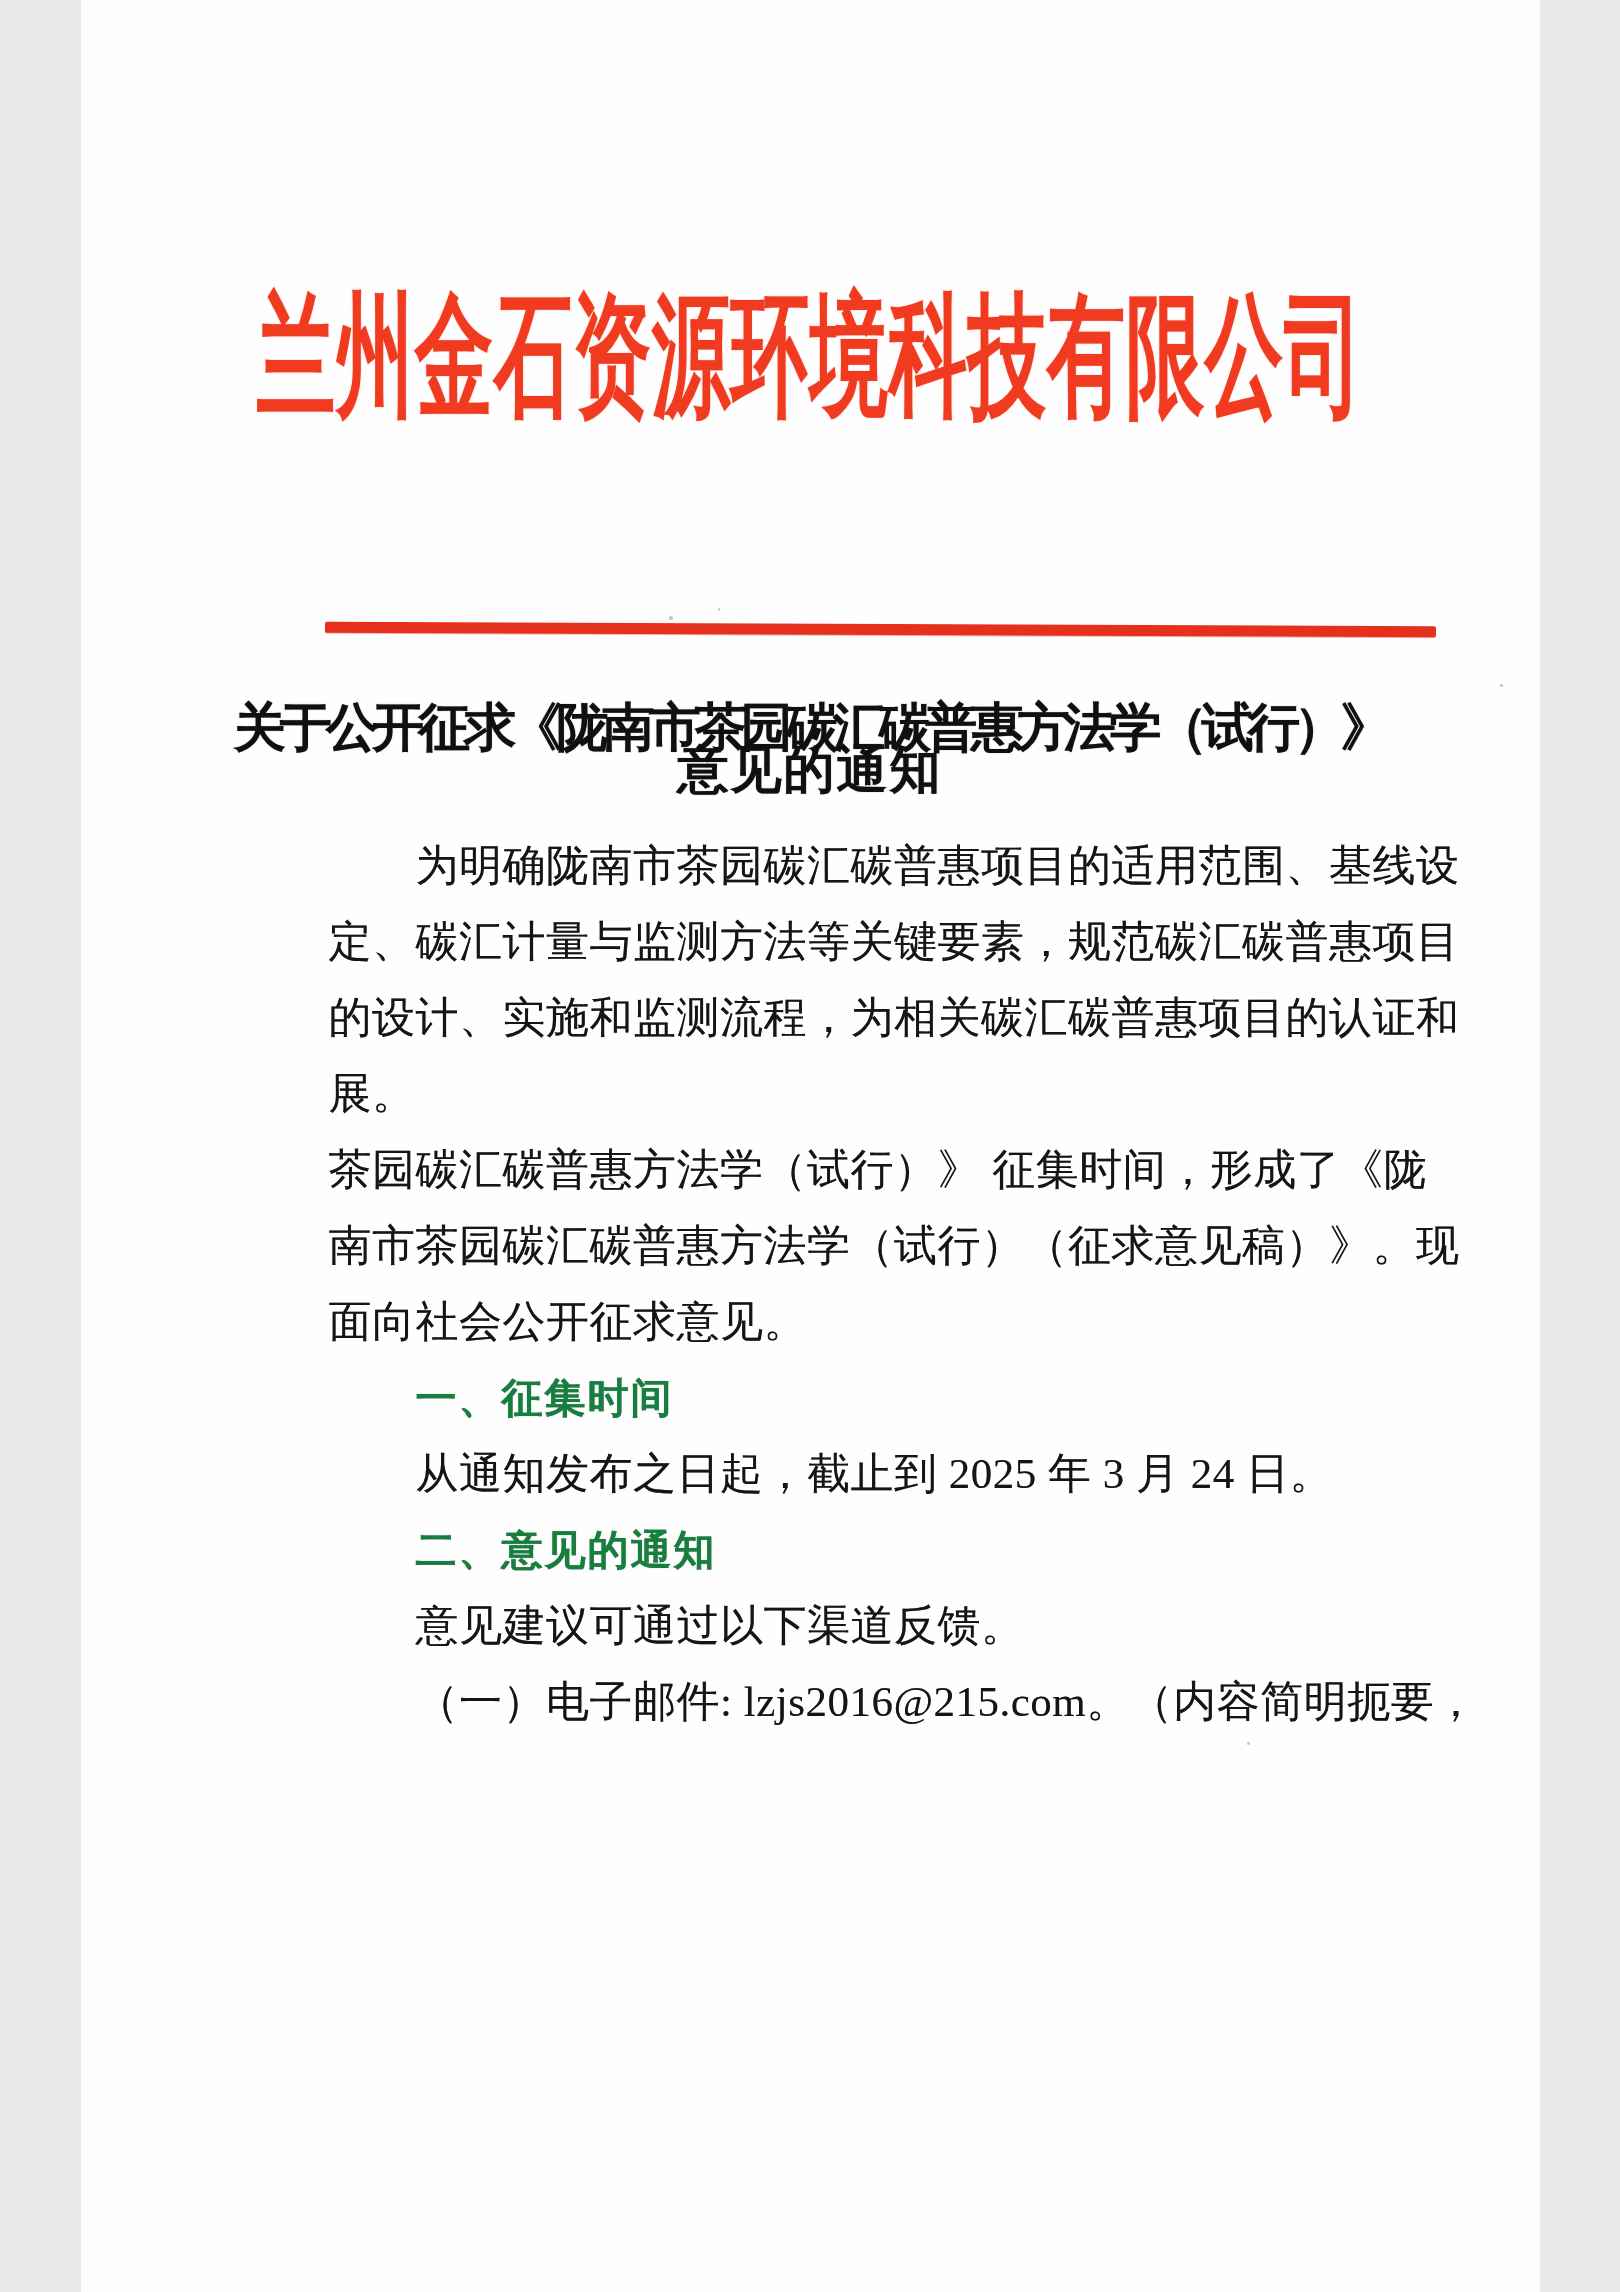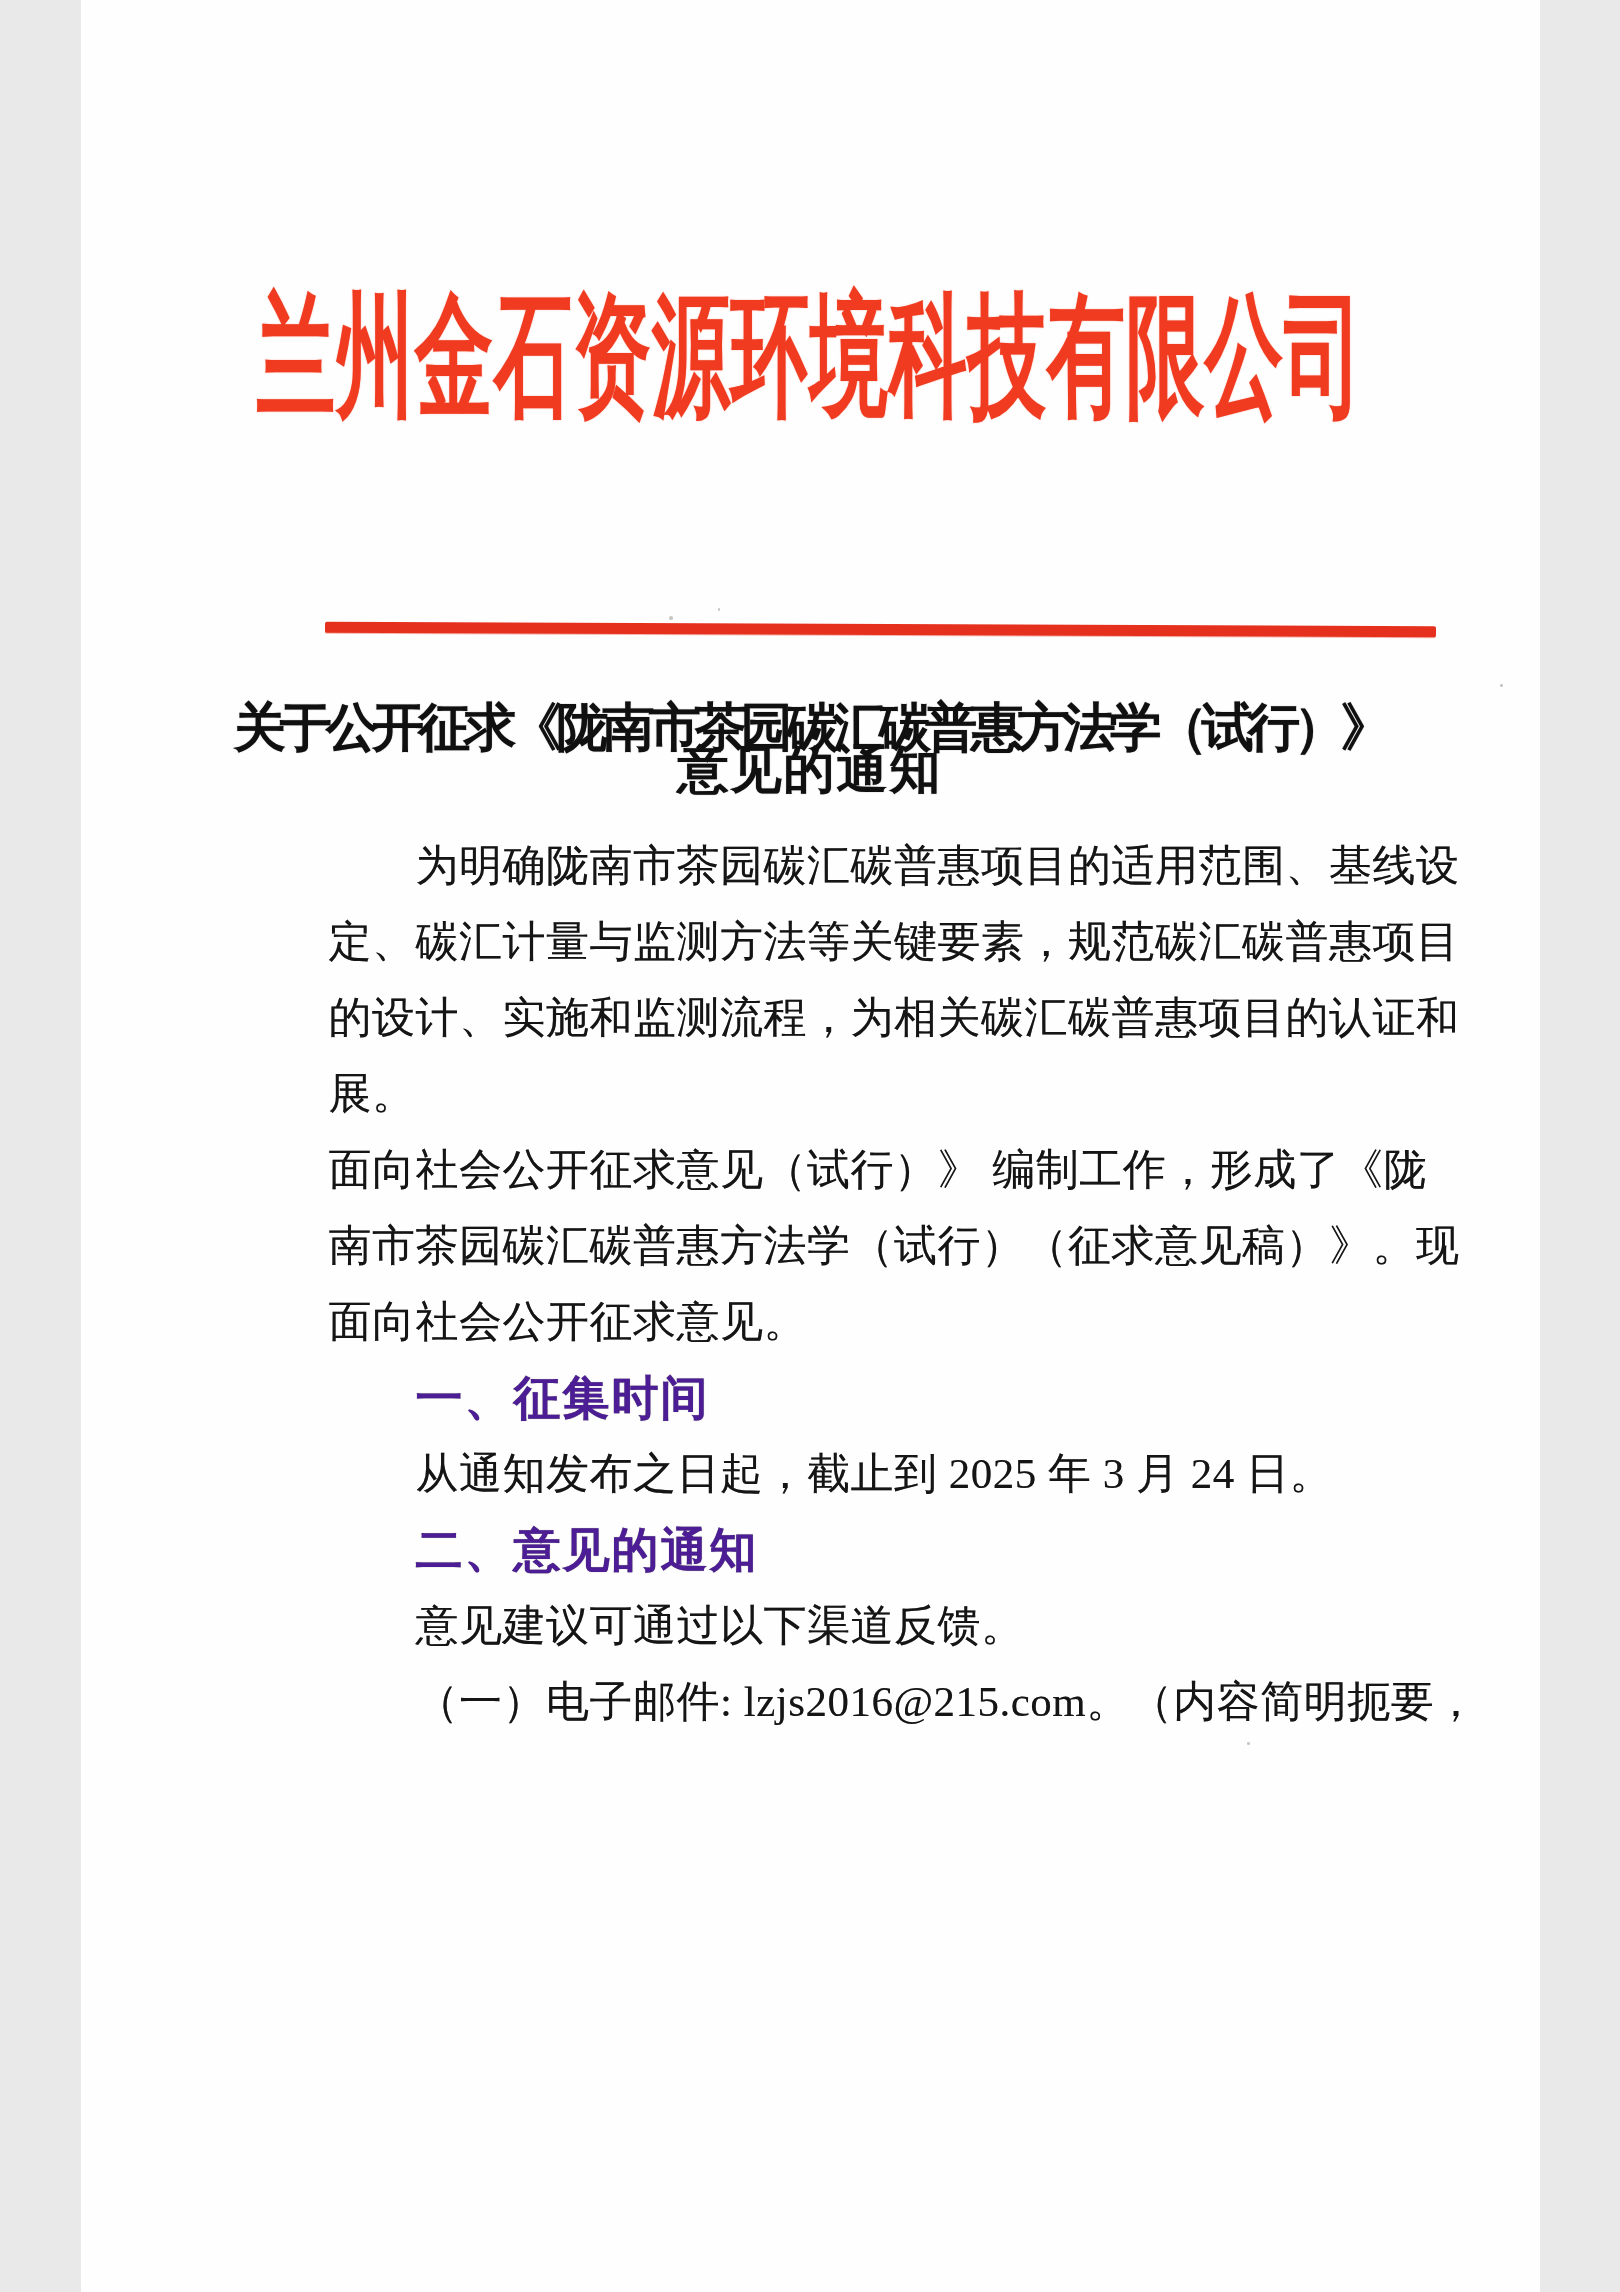--- a/index.html
+++ b/index.html
@@ -93,23 +93,23 @@
     color: #151515;
     white-space: nowrap;
     text-shadow: 0 0 0.6px rgba(0,0,0,0.45);
   }
   .line.indent {
     padding-left: 87px;
   }
   .line.heading {
     font-family: "Liberation Sans", sans-serif;
     font-weight: 700;
-    font-size: 47px;
+    font-size: 41px;
     letter-spacing: 2px;
-    color: #4c1d95;
+    color: #15803d;
     text-shadow: 0 0 0.8px rgba(0,0,0,0.6);
   }
 
   
   .speck {
     position: absolute;
     background: #c9c6c2;
     border-radius: 50%;
   }
   .speck.s1 { left: 588px; top: 616px; width: 4.9px;  height: 3.9px; }
@@ -131,21 +131,21 @@
 
   <div class="title-line title-line-1">关于公开征求《陇南市茶园碳汇碳普惠方法学（试行）》</div>
 
   <div class="title-line title-line-2">意见的通知</div>
 
   <div class="body-block">
       <div class="line indent">为明确陇南市茶园碳汇碳普惠项目的适用范围、基线设</div>
       <div class="line">定、碳汇计量与监测方法等关键要素，规范碳汇碳普惠项目</div>
       <div class="line">的设计、实施和监测流程，为相关碳汇碳普惠项目的认证和</div>
       <div class="line">展。</div>
-      <div class="line">面向社会公开征求意见（试行）》 编制工作，形成了《陇</div>
+      <div class="line">茶园碳汇碳普惠方法学（试行）》 征集时间，形成了《陇</div>
       <div class="line">南市茶园碳汇碳普惠方法学（试行）（征求意见稿）》。现</div>
       <div class="line">面向社会公开征求意见。</div>
       <div class="line indent heading">一、征集时间</div>
       <div class="line indent">从通知发布之日起，截止到 2025 年 3 月 24 日。</div>
       <div class="line indent heading">二、意见的通知</div>
       <div class="line indent">意见建议可通过以下渠道反馈。</div>
       <div class="line indent">（一）电子邮件: lzjs2016@215.com。（内容简明扼要，</div>
     </div>
 
   <div class="speck s1"></div>

